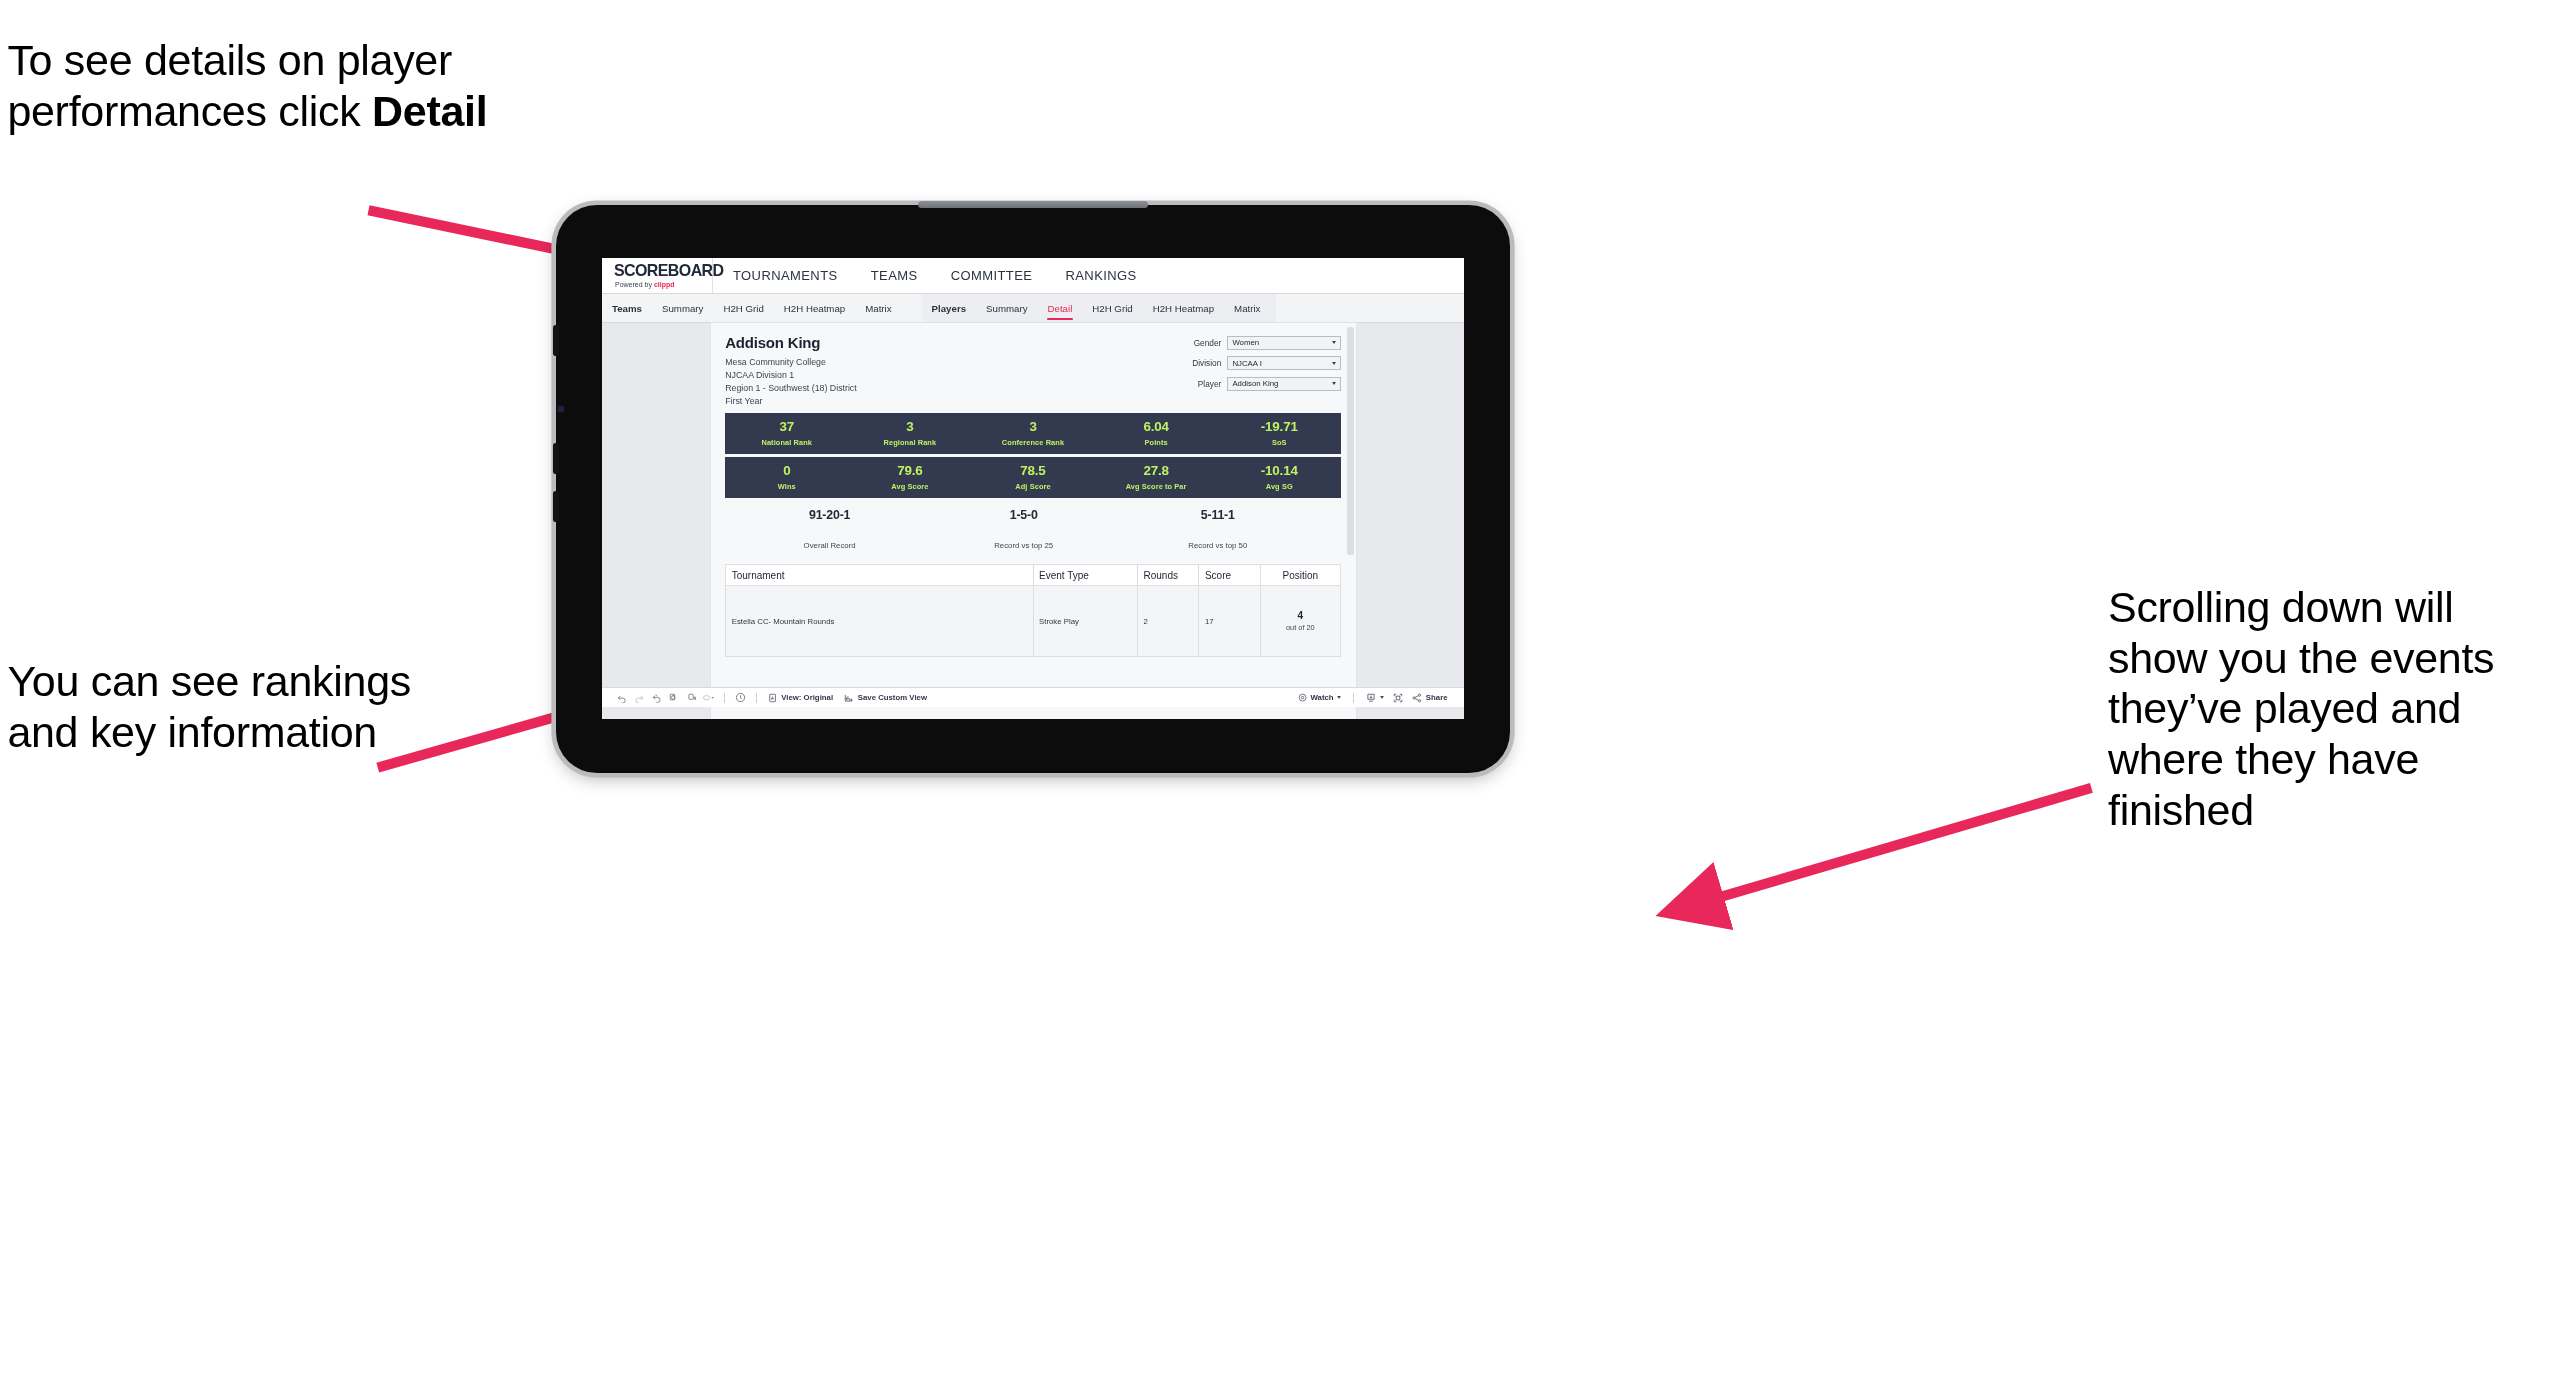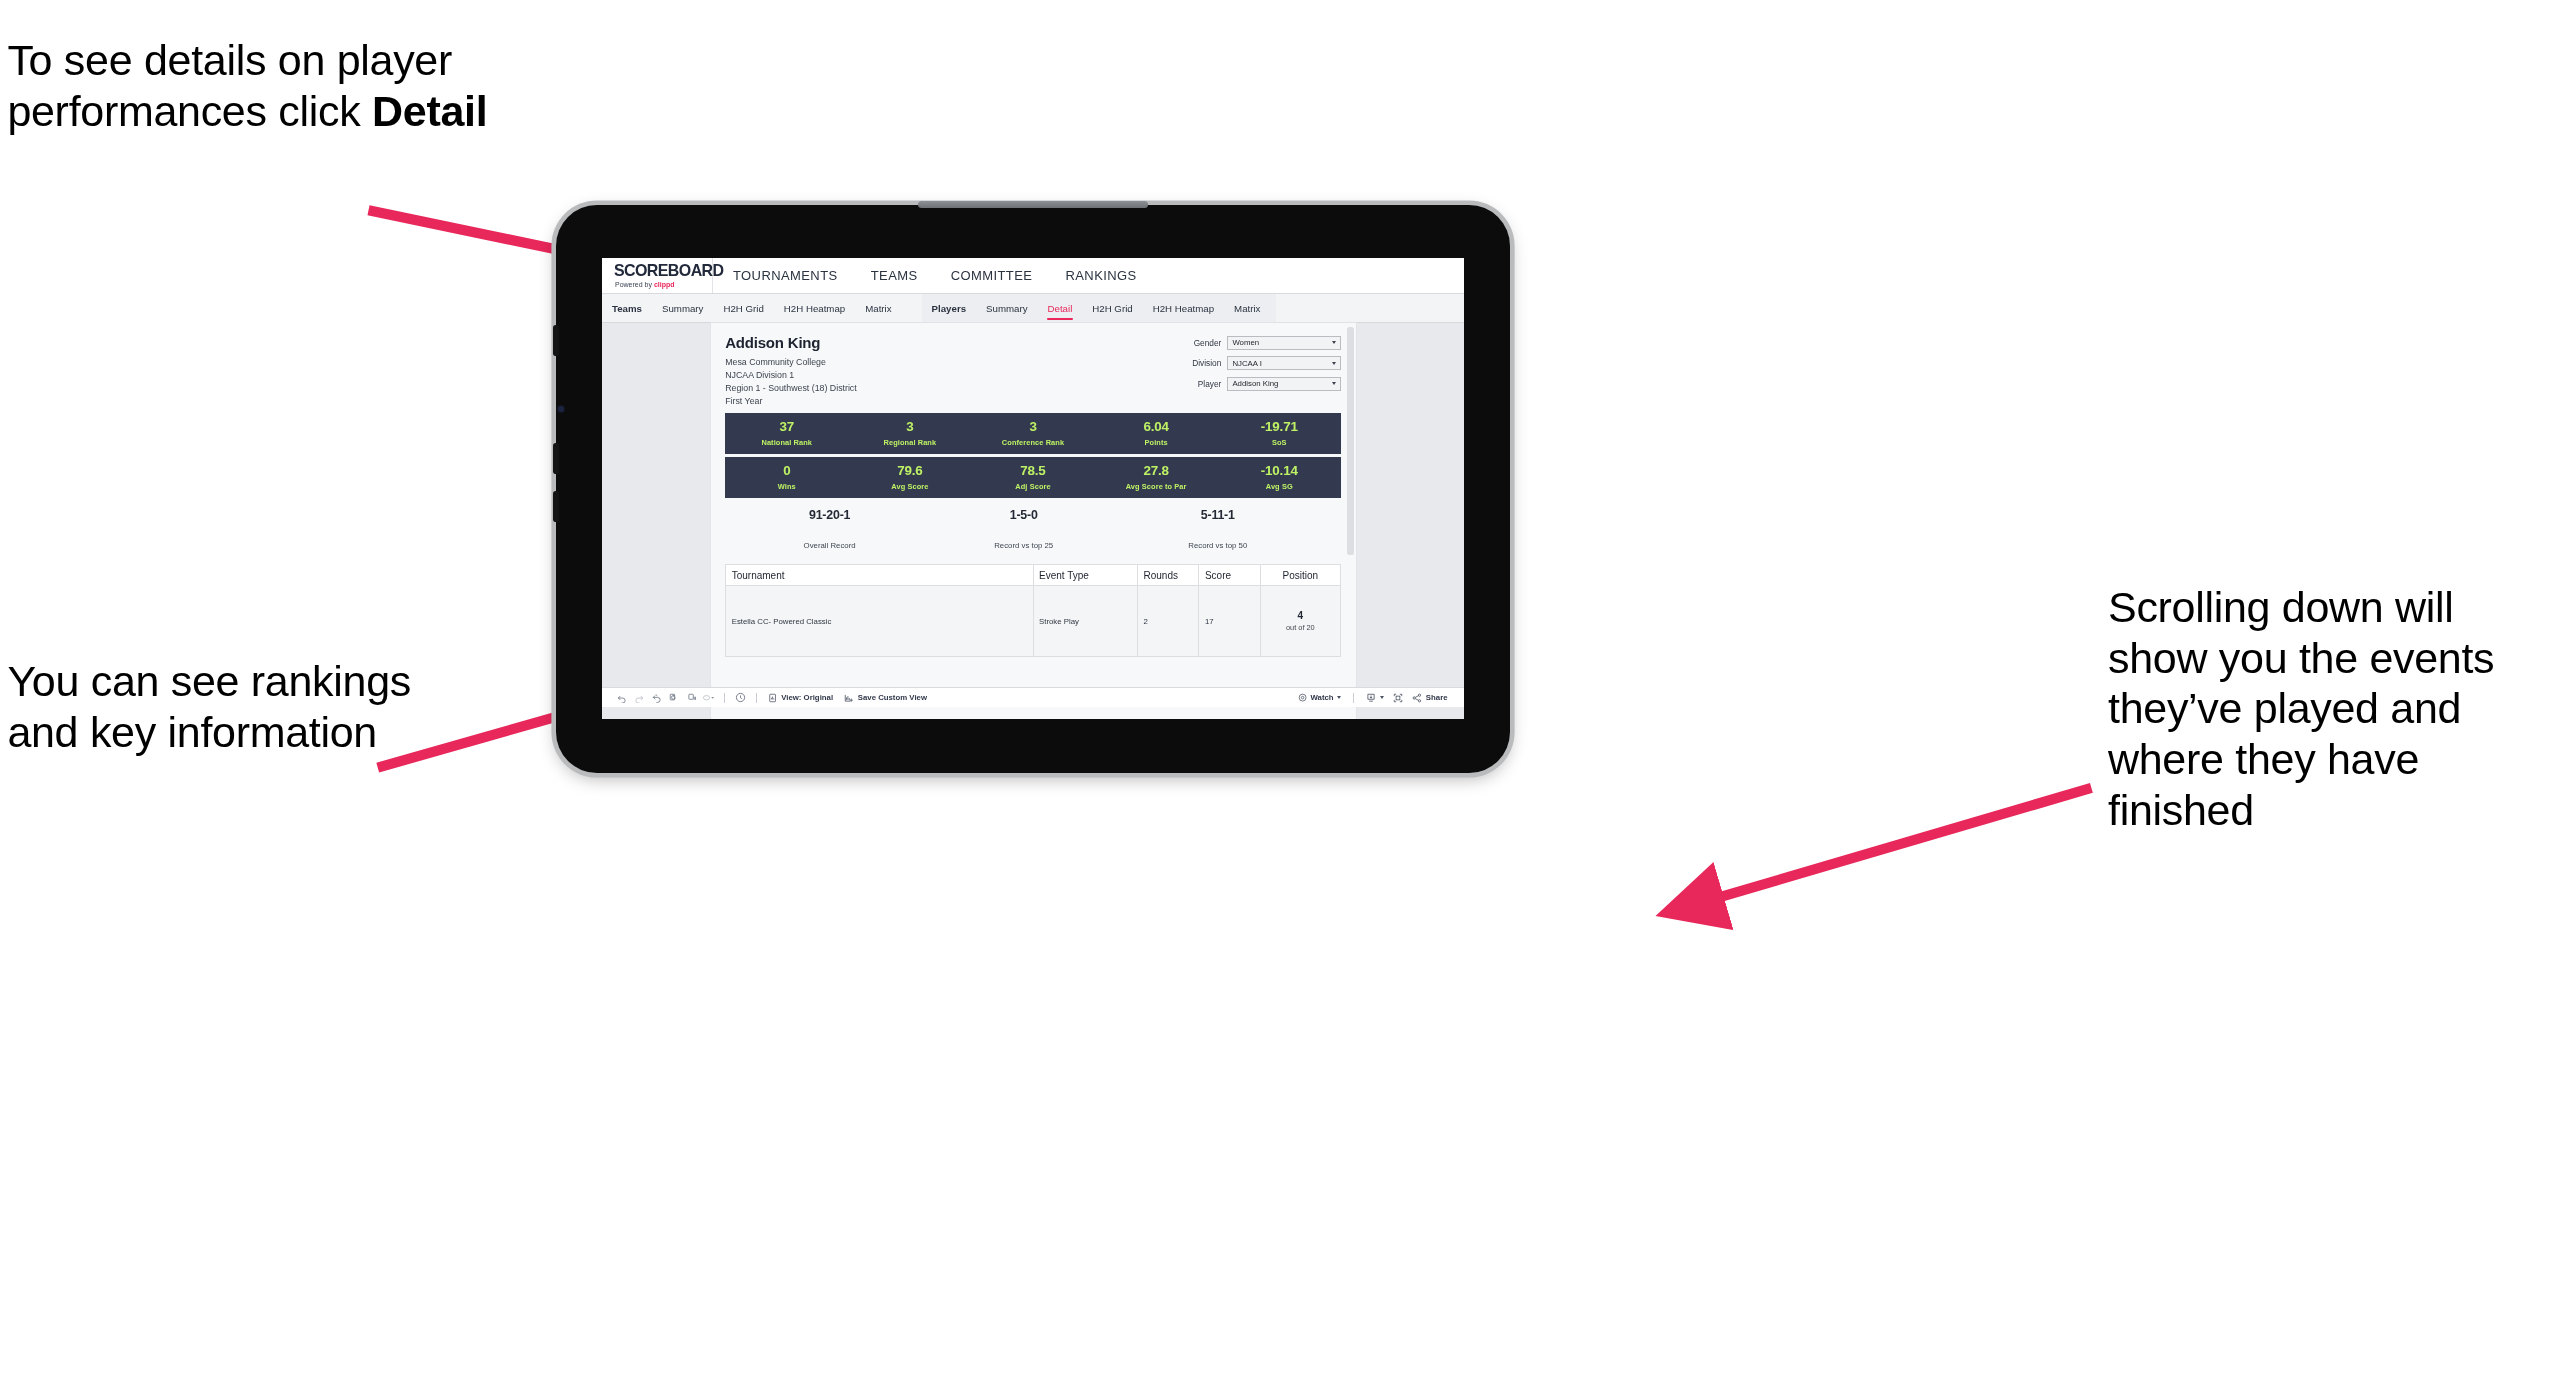--- a/index.html
+++ b/index.html
@@ -371,21 +371,21 @@
               <tr>
                 <th>Tournament</th>
                 <th>Event Type</th>
                 <th>Rounds</th>
                 <th>Score</th>
                 <th class="ctr">Position</th>
               </tr>
             </thead>
             <tbody>
               <tr>
-                <td>Estella CC- Powered Classic</td>
+                <td>Estella CC- Mountain Rounds</td>
                 <td>Stroke Play</td>
                 <td>2</td>
                 <td>17</td>
                 <td class="pos">
                   <div class="pos-num">4</div>
                   <div class="pos-sub">out of 20</div>
                 </td>
               </tr>
             </tbody>
           </table>

